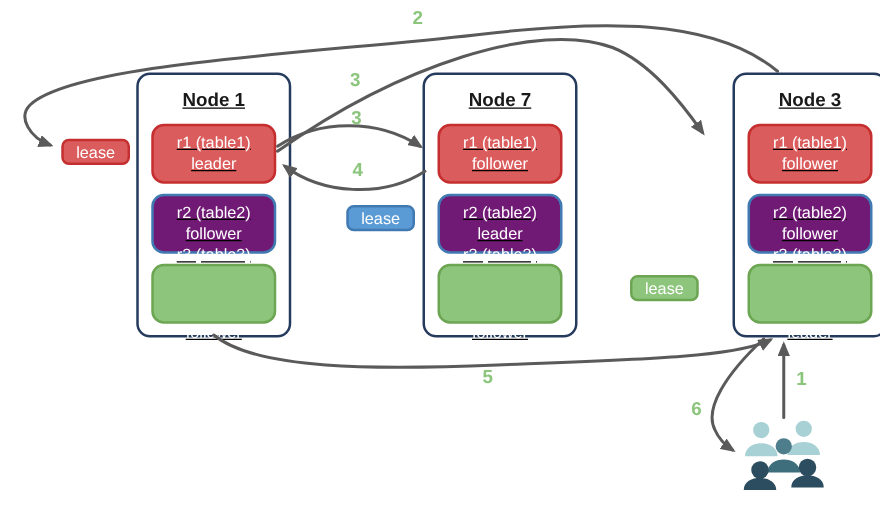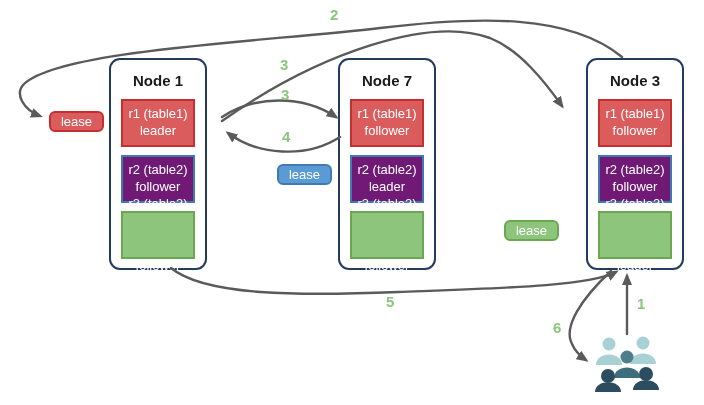--- a/index.html
+++ b/index.html
@@ -1,30 +1,30 @@
 <!DOCTYPE html>
 <html><head>
 <meta charset="utf-8">
 <style>
   html,body{margin:0;padding:0;background:#fff;}
   .canvas{
     position:relative;width:704px;height:405px;background:#fff;overflow:hidden;
     font-family:"Liberation Sans","DejaVu Sans",sans-serif;
   }
   .node{
-    position:absolute;top:58px;width:98px;height:212px;background:#fff;
+    position:absolute;top:58px;width:124px;height:212px;background:#fff;
     border:2px solid #253B5E;border-radius:11px;box-sizing:border-box;
-    padding:0 10px;z-index:1;
+    padding:0 10px;z-index:1;text-decoration:underline;
   }
   .node-title{
     text-align:center;font-weight:bold;font-size:15px;color:#1a1a1a;
     margin:11px 0 9px;height:19px;line-height:19px;
   }
   .replica{
-    height:48px;margin-bottom:8px;border-radius:0;border:2px solid;
+    height:48px;margin-bottom:8px;border-radius:10px;border:2px solid;
     display:flex;flex-direction:column;align-items:center;justify-content:center;
     color:#fff;font-size:13px;line-height:1.3;box-sizing:border-box;text-align:center;
   }
   .replica.red{background:#DB5C5C;border-color:#C52F2F;}
   .replica.blue{background:#701a75;border-color:#417AB3;}
   .replica.green{background:#8DC57D;border-color:#6CA653;gap:45px;}
   .arrows{position:absolute;left:0;top:0;z-index:2;pointer-events:none;}
   .arrow-path{fill:none;stroke:#5A5A5A;stroke-width:2.4;stroke-linecap:round;}
   .lease{
     position:absolute;z-index:3;width:55px;height:21px;box-sizing:border-box;

